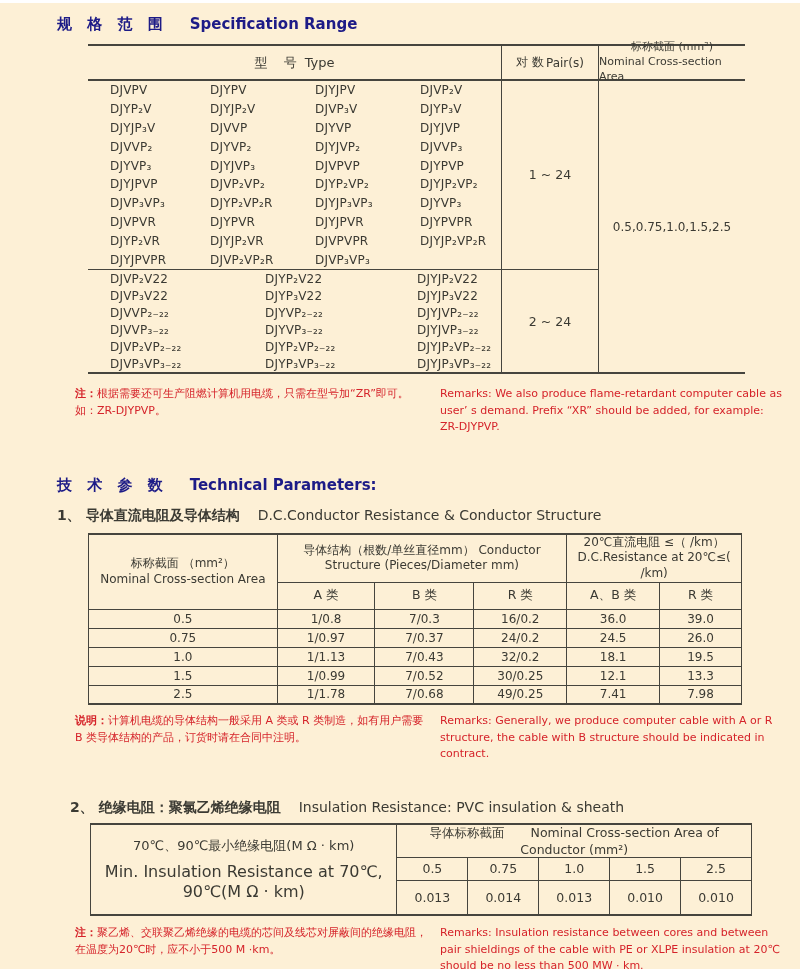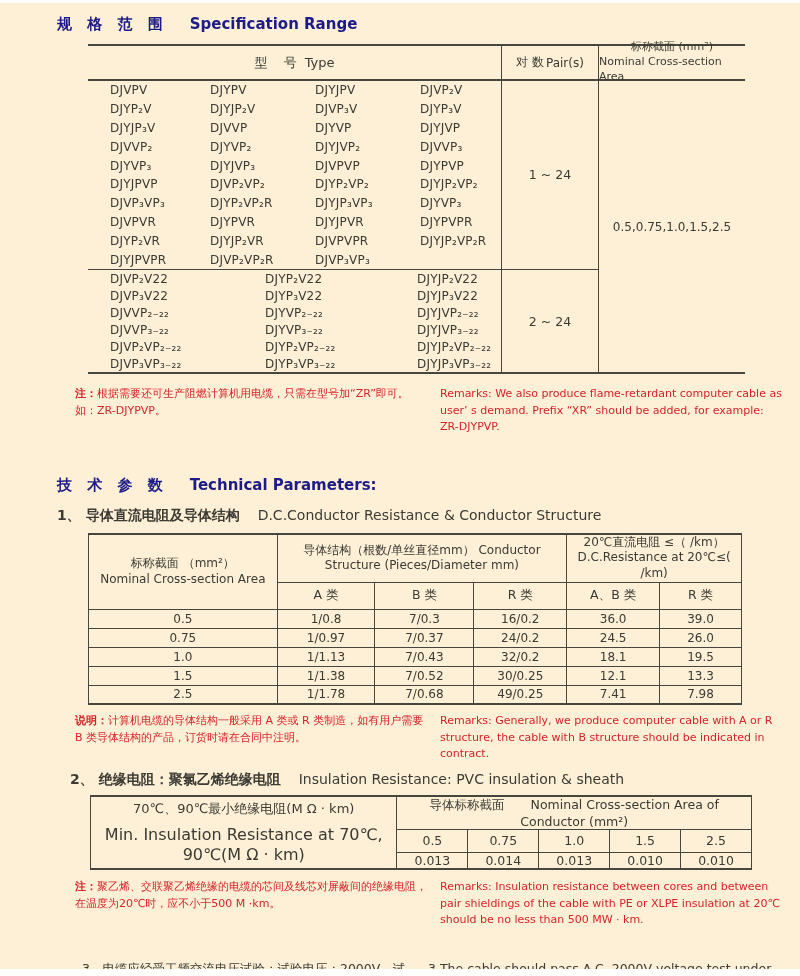--- a/index.html
+++ b/index.html
@@ -56,21 +56,21 @@
   .t1 .subrow td{height:27px;font-size:12.5px;}
   .t1 .drow td{height:19px;}
   
   .t2{margin:6px 0 0 90px;width:662px;border:1px solid var(--bd);border-top-width:2px;border-bottom-width:2px;font-size:12.5px;text-align:center;}
   .t2 td{border:1px solid var(--bd);}
   .t2 .left-cell{font-size:13px;line-height:1.2;}
   .t2 .left-cell .en{font-size:16px;margin-top:9px;}
   .t2 .hrow td{height:27px;}
   .t2 .hrow .zh{margin-right:26px;}
   .t2 .srow td{height:23px;}
-  .t2 .vrow td{height:17px;}
+  .t2 .vrow td{height:35px;}
   
   .para3{display:flex;margin:30px 0 0 57px;font-size:12.5px;line-height:1.65;}
   .p3-zh{width:350px;text-indent:2em;}
   .p3-en{width:365px;margin-left:13px;text-indent:8px;}
 </style>
 </head>
 <body>
 
 <div class="page">
 
@@ -231,21 +231,21 @@
     <tr class="drow">
       <td>1.0</td>
           <td>1/1.13</td>
           <td>7/0.43</td>
           <td>32/0.2</td>
           <td>18.1</td>
           <td>19.5</td>
     </tr>
     <tr class="drow">
       <td>1.5</td>
-          <td>1/1.38</td>
+          <td>1/0.99</td>
           <td>7/0.52</td>
           <td>30/0.25</td>
           <td>12.1</td>
           <td>13.3</td>
     </tr>
     <tr class="drow">
       <td>2.5</td>
           <td>1/1.78</td>
           <td>7/0.68</td>
           <td>49/0.25</td>
@@ -253,21 +253,21 @@
           <td>7.98</td>
     </tr>
   </tbody>
     </table>
 
   <div class="note" style="margin-top:8px;">
     <p class="note-zh"><b>说明：</b><span>计算机电缆的导体结构一般采用 A 类或 R 类制造，如有用户需要 B 类导体结构的产品，订货时请在合同中注明。</span></p>
     <p class="note-en">Remarks:  Generally, we produce computer cable with A or R structure,  the cable with B structure should be indicated in contract.</p>
   </div>
 
-  <div class="item-heading indent2" style="margin-top:8px;">
+  <div class="item-heading indent2" style="margin-top:36px;">
     <span class="zh"><span>2、 </span><span>绝缘电阻：聚氯乙烯绝缘电阻</span></span><span class="en">Insulation Resistance: PVC insulation &amp; sheath</span>
   </div>
 
   <table class="t2">
     <colgroup>
         <col style="width:307px">
         <col style="width:71px">
         <col style="width:71px">
         <col style="width:71px">
         <col style="width:71px">

